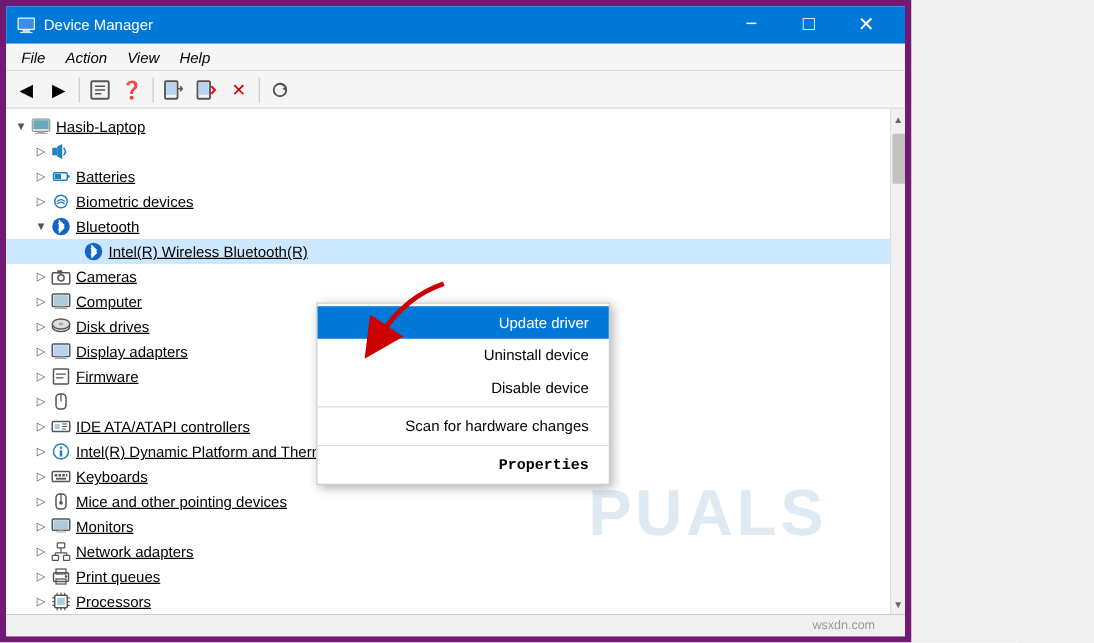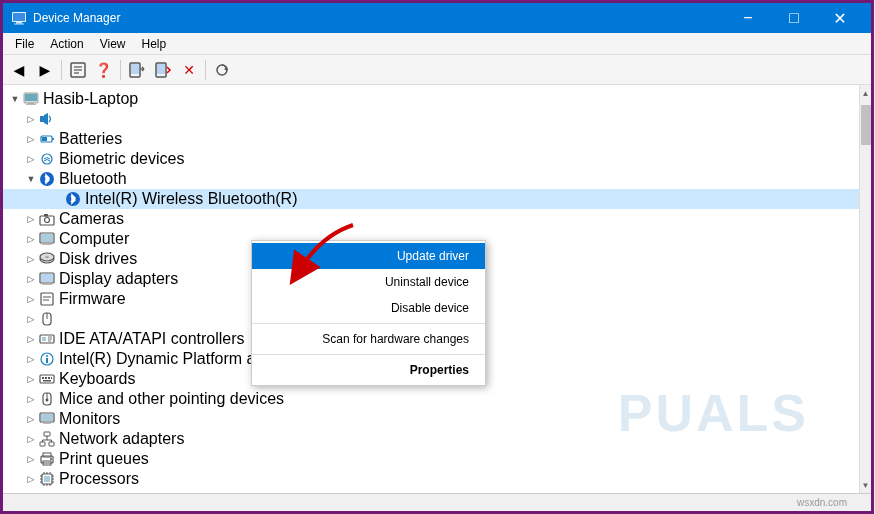--- a/index.html
+++ b/index.html
@@ -5,23 +5,23 @@
     * { margin: 0; padding: 0; box-sizing: border-box; }
     body {
       font-family: 'Segoe UI', Tahoma, Geneva, Verdana, sans-serif;
       font-size: 12px;
       background: #f0f0f0;
       width: 875px;
       height: 514px;
       overflow: hidden;
     }
     .window {
-      width: 874px;
+      width: 729px;
       height: 514px;
-      border: 3px solid #701a75;
+      border: 5px solid #701a75;
       display: flex;
       flex-direction: column;
       background: white;
     }
     .title-bar {
       background: #0078d7;
       color: white;
       height: 30px;
       display: flex;
       align-items: center;
@@ -58,20 +58,21 @@
       border: none;
     }
     .menu-bar {
       background: #f5f5f5;
       border-bottom: 1px solid #ddd;
       display: flex;
       align-items: center;
       height: 22px;
       padding: 0 4px;
       flex-shrink: 0;
+      font-style: italic;
     }
     .menu-item {
       padding: 2px 8px;
       cursor: pointer;
       font-size: 12px;
       color: #000;
     }
     .toolbar {
       background: #f5f5f5;
       border-bottom: 1px solid #ddd;
@@ -172,21 +173,22 @@
       width: 16px;
       height: 16px;
       margin-right: 4px;
       display: flex;
       align-items: center;
       justify-content: center;
       font-size: 12px;
       flex-shrink: 0;
     }
     .node-label {
-      font-size: 16px;
+      font-size: 12px;
+      text-decoration: underline;
     }
     
     .watermark {
       position: absolute;
       bottom: 40px;
       right: 80px;
       font-size: 40px;
       font-weight: bold;
       color: rgba(100,160,200,0.25);
       letter-spacing: 2px;
@@ -211,20 +213,21 @@
       font-size: 12px;
       color: #000;
       text-align: right;
     }
     .ctx-item.highlighted {
       background: #0078d7;
       color: white;
     }
     .ctx-item.bold-item {
       font-weight: bold;
+      font-family: Liberation Mono, monospace;
     }
     .ctx-separator {
       height: 1px;
       background: #ddd;
       margin: 2px 0;
     }
     
     .arrow-overlay {
       position: absolute;
       top: 130px;

